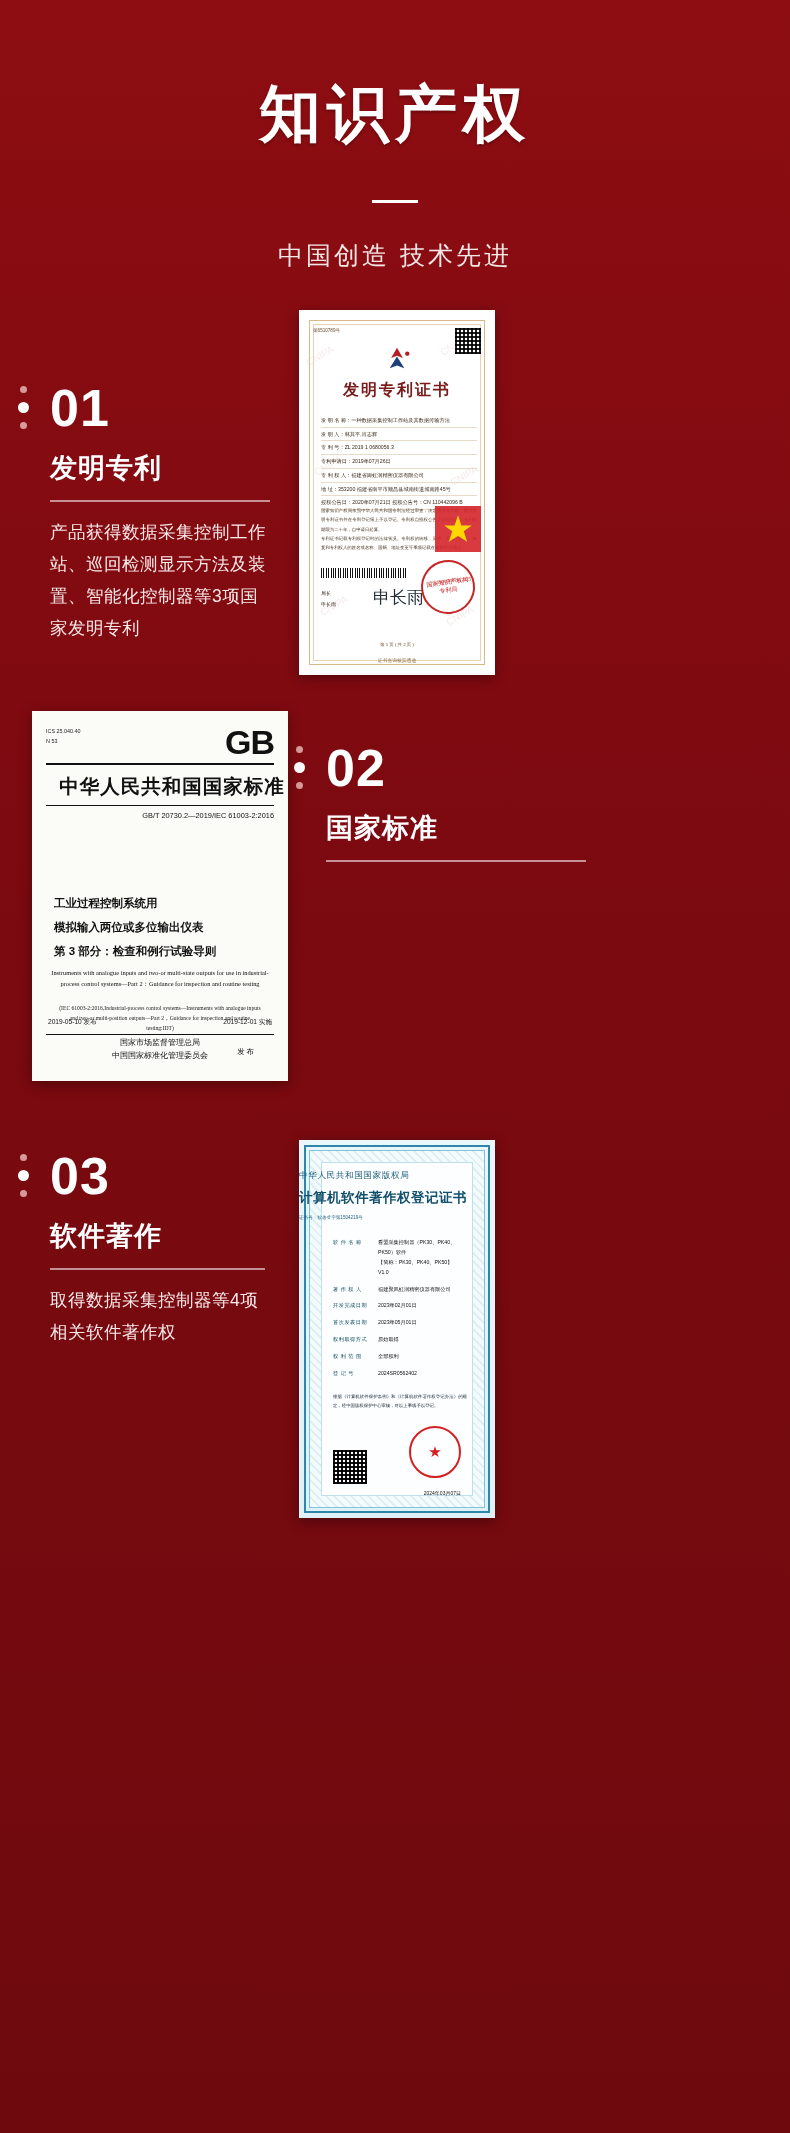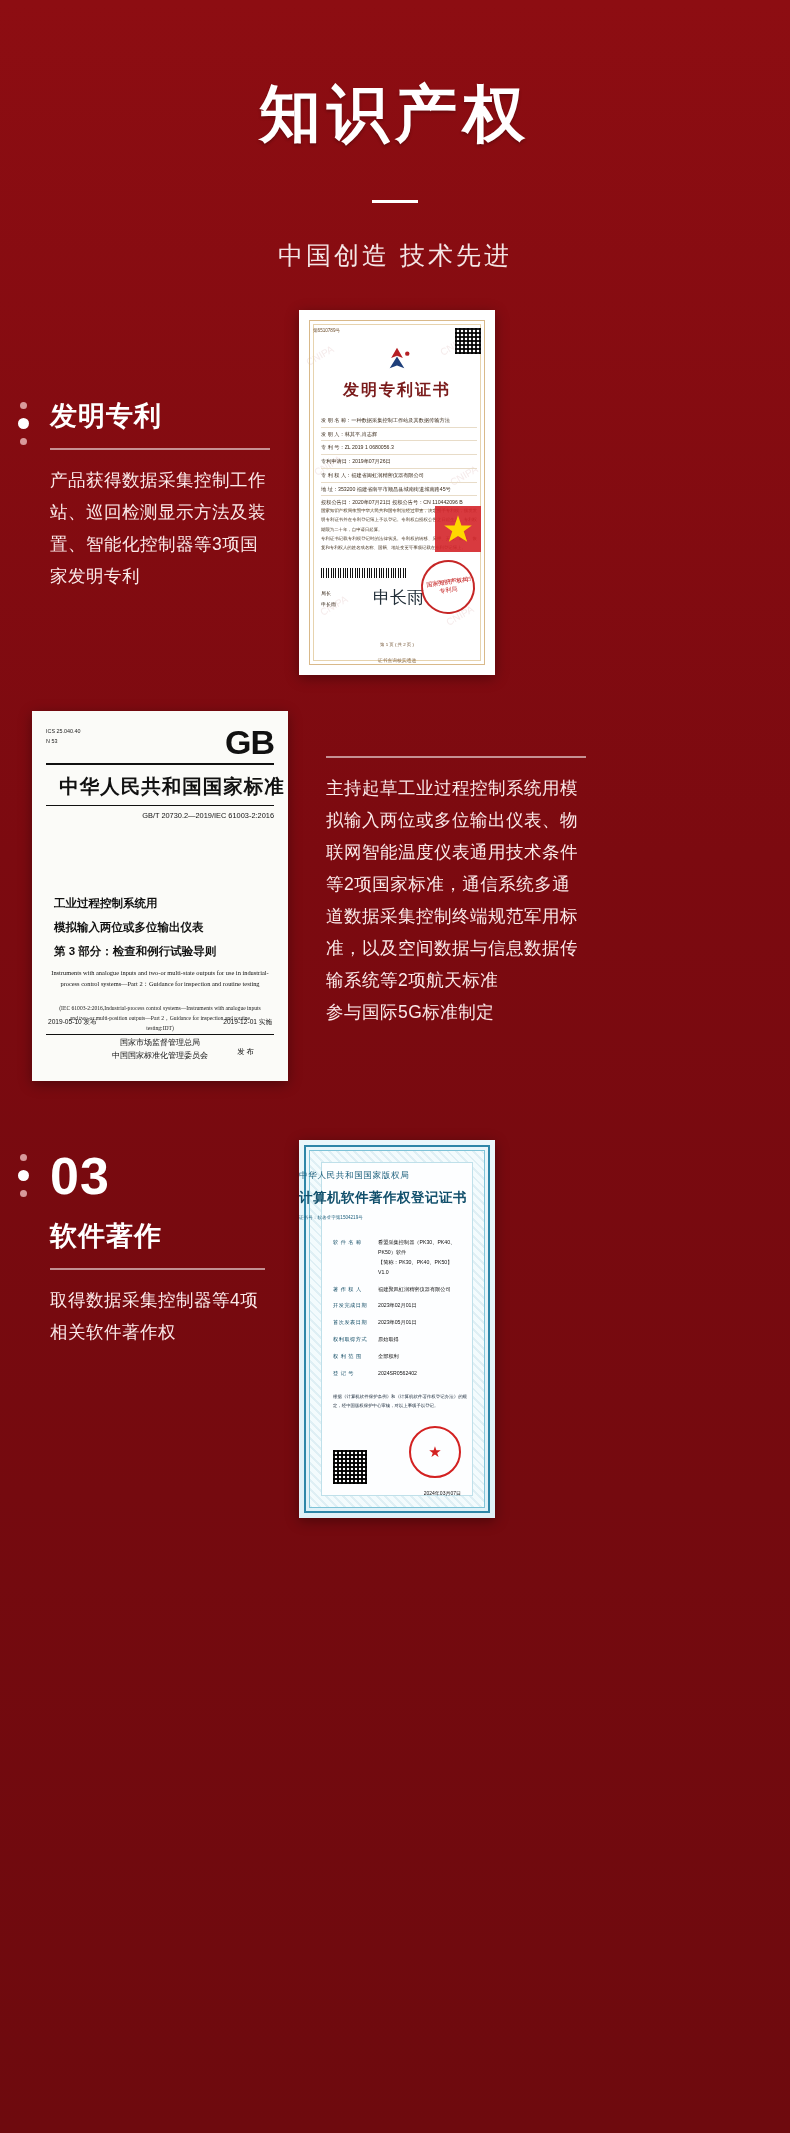--- a/index.html
+++ b/index.html
@@ -143,30 +143,38 @@
   <div class="subtitle">中国创造  技术先进</div>
 </div>
 
 <div class="block" style="left:50px; top:382px; width:220px;">
   <div class="num-group">
     <div class="dots">
         <i></i>
         <i class="big"></i>
         <i></i>
       </div>
+    <div class="num">01</div>
     <div class="blk-title">发明专利</div>
   </div>
   <div class="rule"></div>
   <div class="body-text">产品获得数据采集控制工作站、巡回检测显示方法及装置、智能化控制器等3项国家发明专利</div>
 </div>
 
 <div class="block" style="left:326px; top:742px; width:260px;">
+  <div class="num-group">
+    <div class="dots">
+        <i></i>
+        <i class="big"></i>
+        <i></i>
+      </div>
+    <div class="num">02</div>
+    <div class="blk-title">国家标准</div>
+  </div>
   <div class="rule"></div>
-  <div class="body-text" style="white-space:pre-line;">主持起草工业过程控制系统用模拟输入两位或多位输出仪表、物联网智能温度仪表通用技术条件等2项国家标准，通信系统多通道数据采集控制终端规范军用标准，以及空间数据与信息数据传输系统等2项航天标准
-参与国际5G标准制定</div>
 </div>
 
 <div class="block" style="left:50px; top:1150px; width:215px;">
   <div class="num-group">
     <div class="dots">
         <i></i>
         <i class="big"></i>
         <i></i>
       </div>
     <div class="num">03</div>

